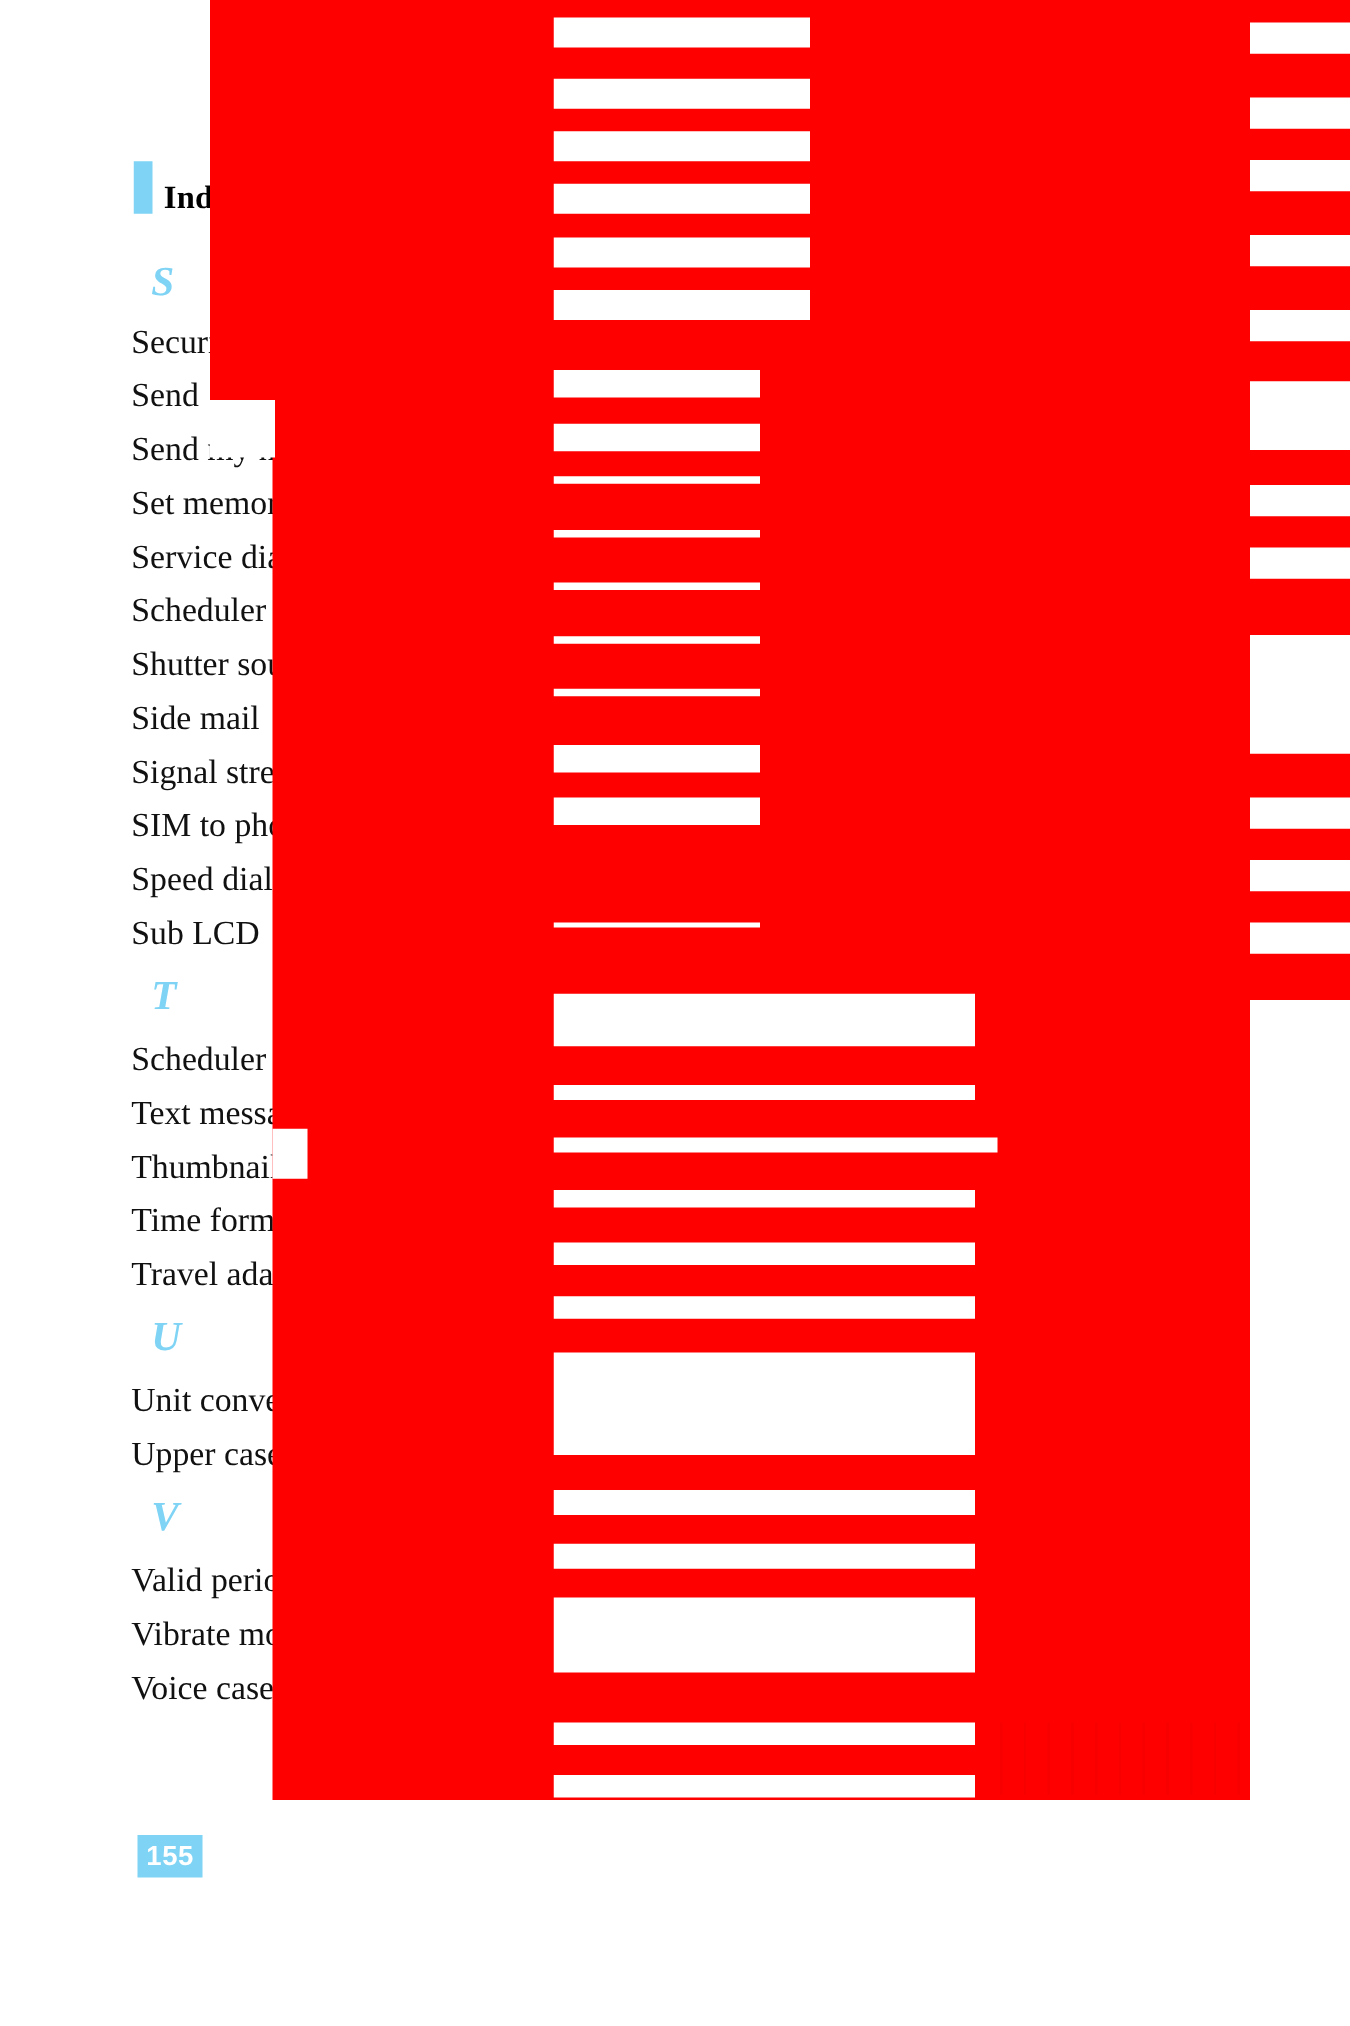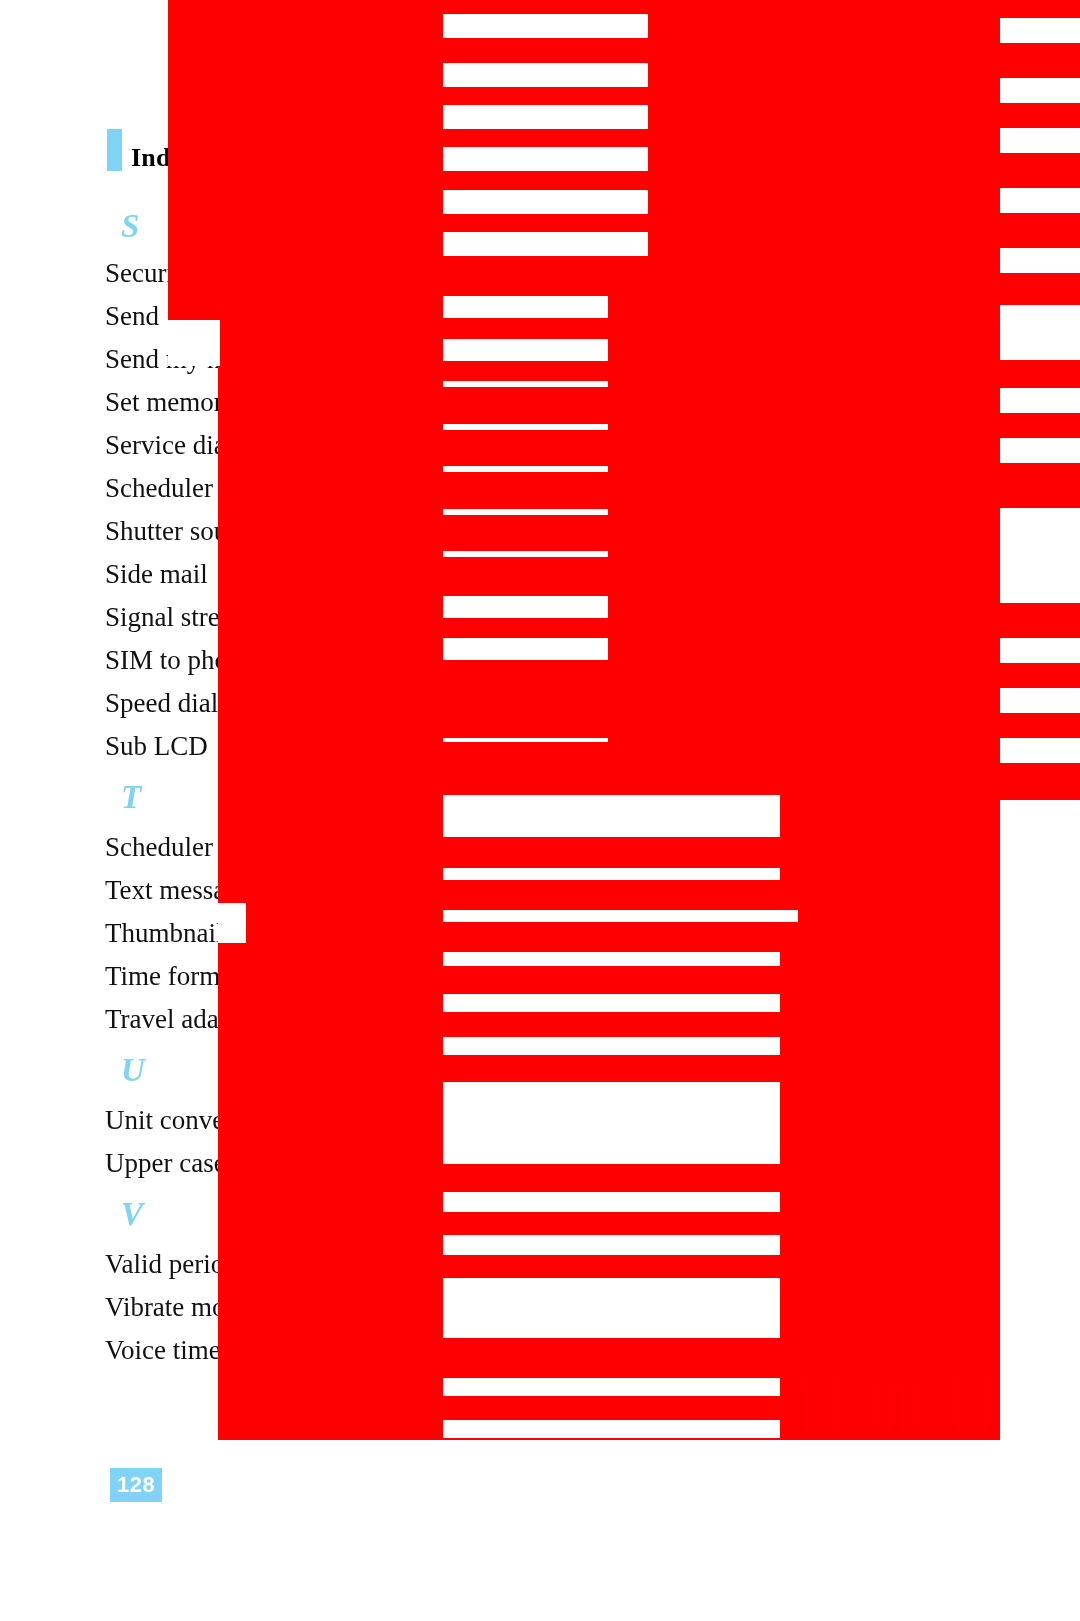--- a/index.html
+++ b/index.html
@@ -217,21 +217,21 @@
       <div class="letter">V</div>
       <div class="entry">
         <span class="term">Valid period</span>
         <span class="pg">7,60</span>
       </div>
       <div class="entry">
         <span class="term">Vibrate mode</span>
         <span class="pg">28</span>
       </div>
       <div class="entry">
-        <span class="term">Voice time</span>
+        <span class="term">Voice case</span>
         <span class="pg">98</span>
       </div>
     </div>
   <div class="col col-right" id="col-right">
       <div class="entry">
         <span class="term">Voice mail</span>
         <span class="pg">61</span>
       </div>
       <div class="entry">
         <span class="term">Voice record</span>
@@ -266,21 +266,21 @@
         <span class="term">Write message</span>
         <span class="pg">5,56</span>
       </div>
       <div class="letter">Z</div>
       <div class="entry">
         <span class="term">Zoom</span>
         <span class="pg">42</span>
       </div>
     </div>
 
-  <div class="folio">128</div>
+  <div class="folio">155</div>
 </div>
 
 <div id="overlay">
     <div class="red" style="left: 168px; top: 0px; width: 832px; height: 320px;"></div>
     <div class="red" style="left: 218px; top: 320px; width: 782px; height: 1120px;"></div>
     <div class="red" style="left: 1000px; top: 0px; width: 80px; height: 800px;"></div>
     <div class="hole" style="left: 443px; top: 14px; width: 205px; height: 24px;"></div>
     <div class="hole" style="left: 443px; top: 63px; width: 205px; height: 24px;"></div>
     <div class="hole" style="left: 443px; top: 105px; width: 205px; height: 24px;"></div>
     <div class="hole" style="left: 443px; top: 147px; width: 205px; height: 24px;"></div>

